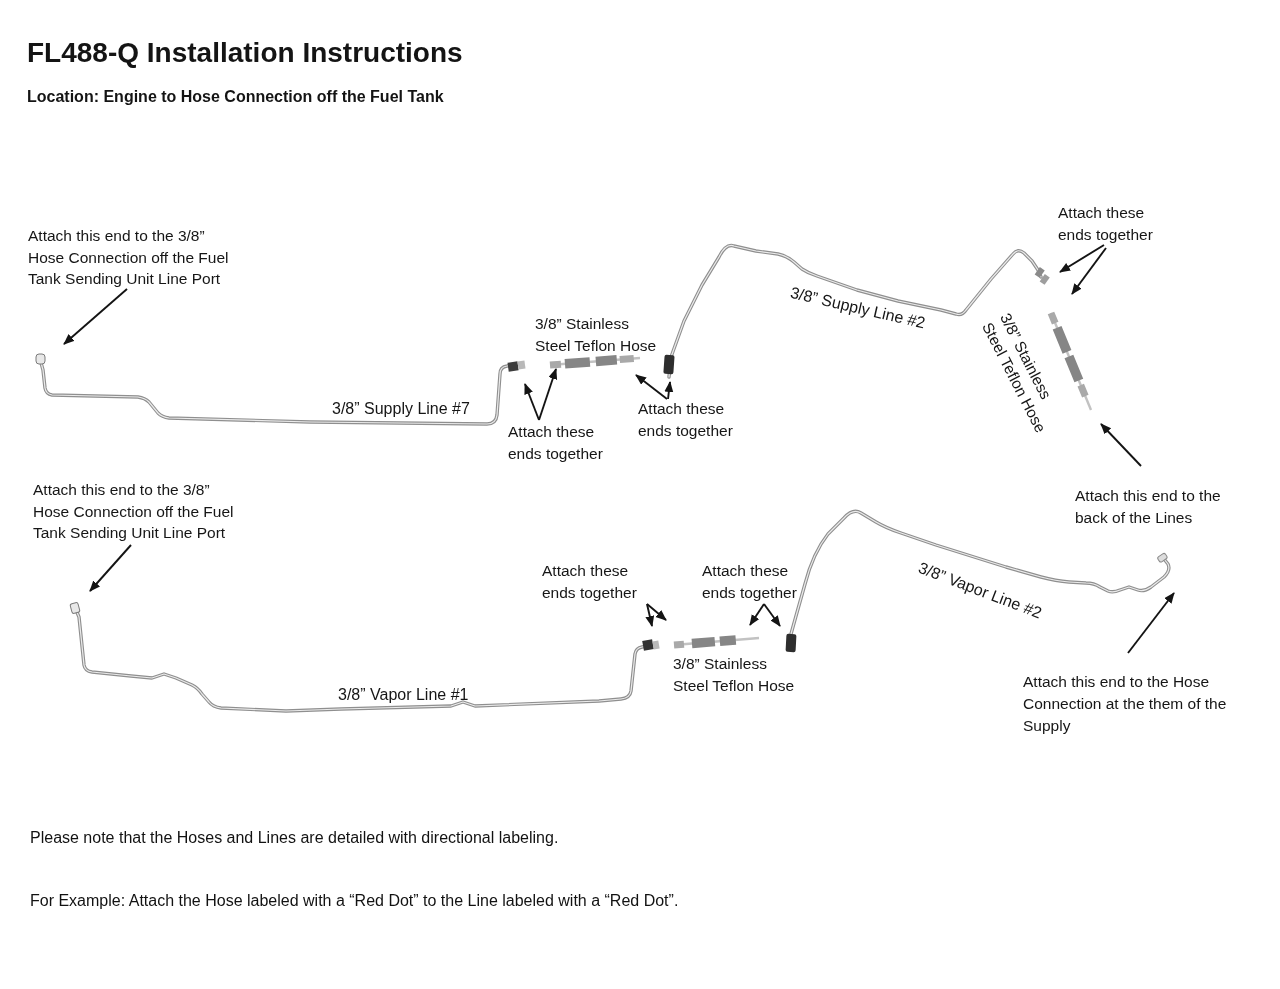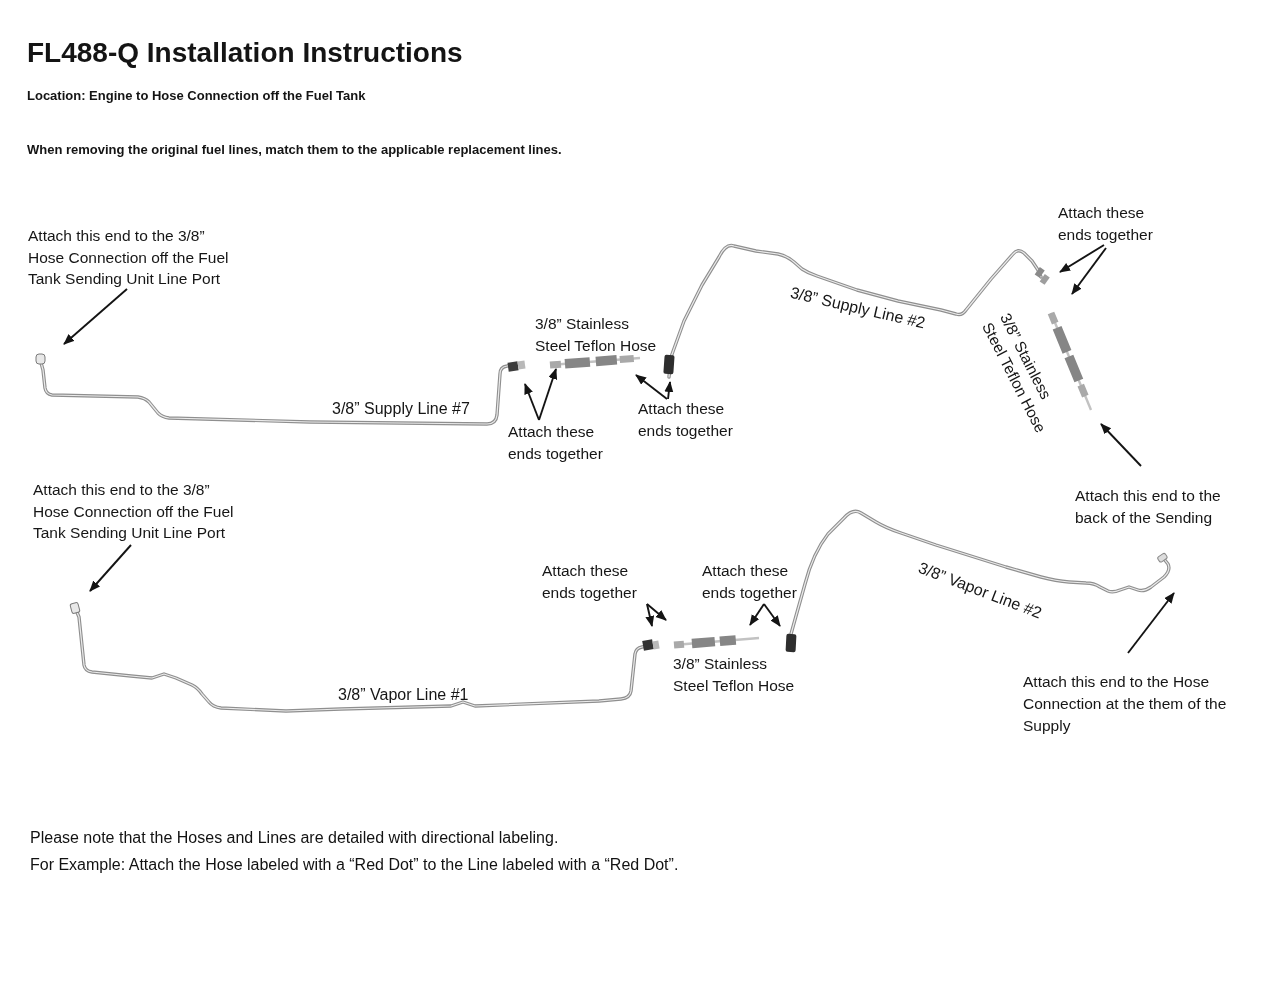--- a/index.html
+++ b/index.html
@@ -1,20 +1,20 @@
 <!DOCTYPE html>
 <html><head>
 <meta charset="utf-8">
 <style>
   html,body{margin:0;padding:0;background:#ffffff;}
   .page{position:relative;width:1280px;height:989px;background:#ffffff;overflow:hidden;
         font-family:"Liberation Sans",sans-serif;color:#141414;}
   .abs{position:absolute;white-space:nowrap;}
   .title{font-size:28px;font-weight:bold;}
-  .sub{font-size:13px;font-weight:bold;}
+  .sub{font-size:16px;font-weight:bold;}
   .lbl{position:absolute;font-size:15.5px;line-height:21.5px;color:#161616;white-space:nowrap;}
   .s16{font-size:16px;}
   .rot{transform-origin:0 0;}
   .footer-line{position:absolute;font-size:16px;font-weight:normal;white-space:nowrap;color:#121212;}
   svg{position:absolute;left:0;top:0;}
   .tb{fill:none;stroke:#8f8f8f;stroke-width:3.4;stroke-linecap:round;stroke-linejoin:round;}
   .th{fill:none;stroke:#ebebeb;stroke-width:1.2;stroke-linecap:round;stroke-linejoin:round;}
   .hline{fill:none;stroke:#c2c2c2;stroke-width:2.4;}
   .hnut{fill:none;stroke:#a9a9a9;stroke-width:7;}
   .hbar{fill:none;stroke:#868686;stroke-width:9.5;}
@@ -103,21 +103,20 @@
       <path class="ar" d="M647 604 L652 626"></path>
       <path class="ar" d="M647 604 L666 620"></path>
       <path class="ar" d="M764 604 L750 625"></path>
       <path class="ar" d="M764 604 L780 626"></path>
       <path class="ar" d="M1128 653 L1174 593"></path>
     </g>
   </svg>
 
   <div class="abs title" style="left:27px;top:37px">FL488-Q Installation Instructions</div>
   <div class="abs sub" style="left:27px;top:88px">Location: Engine to Hose Connection off the Fuel Tank</div>
-  <div class="abs sub" style="left:27px;top:142px">When removing the original fuel lines, match them to the applicable replacement lines.</div>
 
   <div class="lbl" style="left:28px;top:225px">
     <div>Attach this end to the 3/8”</div>
     <div>Hose Connection off the Fuel</div>
     <div>Tank Sending Unit Line Port</div>
   </div>
 
   <div class="lbl s16" style="left:332px;top:398px">3/8” Supply Line #7</div>
 
   <div class="lbl" style="left:535px;top:313px">
@@ -142,21 +141,21 @@
     <div>ends together</div>
   </div>
 
   <div class="lbl rot" style="left:1013px;top:310px;line-height:20px;transform:rotate(63deg)">
     <div>3/8” Stainless</div>
     <div>Steel Teflon Hose</div>
   </div>
 
   <div class="lbl" style="left:1075px;top:485px">
     <div>Attach this end to the</div>
-    <div>back of the Sending</div>
+    <div>back of the Lines</div>
   </div>
 
   <div class="lbl" style="left:33px;top:479px">
     <div>Attach this end to the 3/8”</div>
     <div>Hose Connection off the Fuel</div>
     <div>Tank Sending Unit Line Port</div>
   </div>
 
   <div class="lbl s16" style="left:338px;top:684px">3/8” Vapor Line #1</div>
 
@@ -177,15 +176,15 @@
 
   <div class="lbl s16 rot" style="left:923px;top:557px;transform:rotate(21deg)">3/8” Vapor Line #2</div>
 
   <div class="lbl" style="left:1023px;top:671px;line-height:22px">
     <div>Attach this end to the Hose</div>
     <div>Connection at the them of the</div>
     <div>Supply</div>
   </div>
 
   <div class="footer-line" style="left:30px;top:829px">Please note that the Hoses and Lines are detailed with directional labeling.</div>
-  <div class="footer-line" style="left:30px;top:856px">For Example: Attach the Hose labeled with a “Red Dot” to the Line labeled with a “Red Dot”.</div>
+  <div class="footer-line" style="left:30px;top:892px">For Example: Attach the Hose labeled with a “Red Dot” to the Line labeled with a “Red Dot”.</div>
 
 </div>
 
 </body></html>

